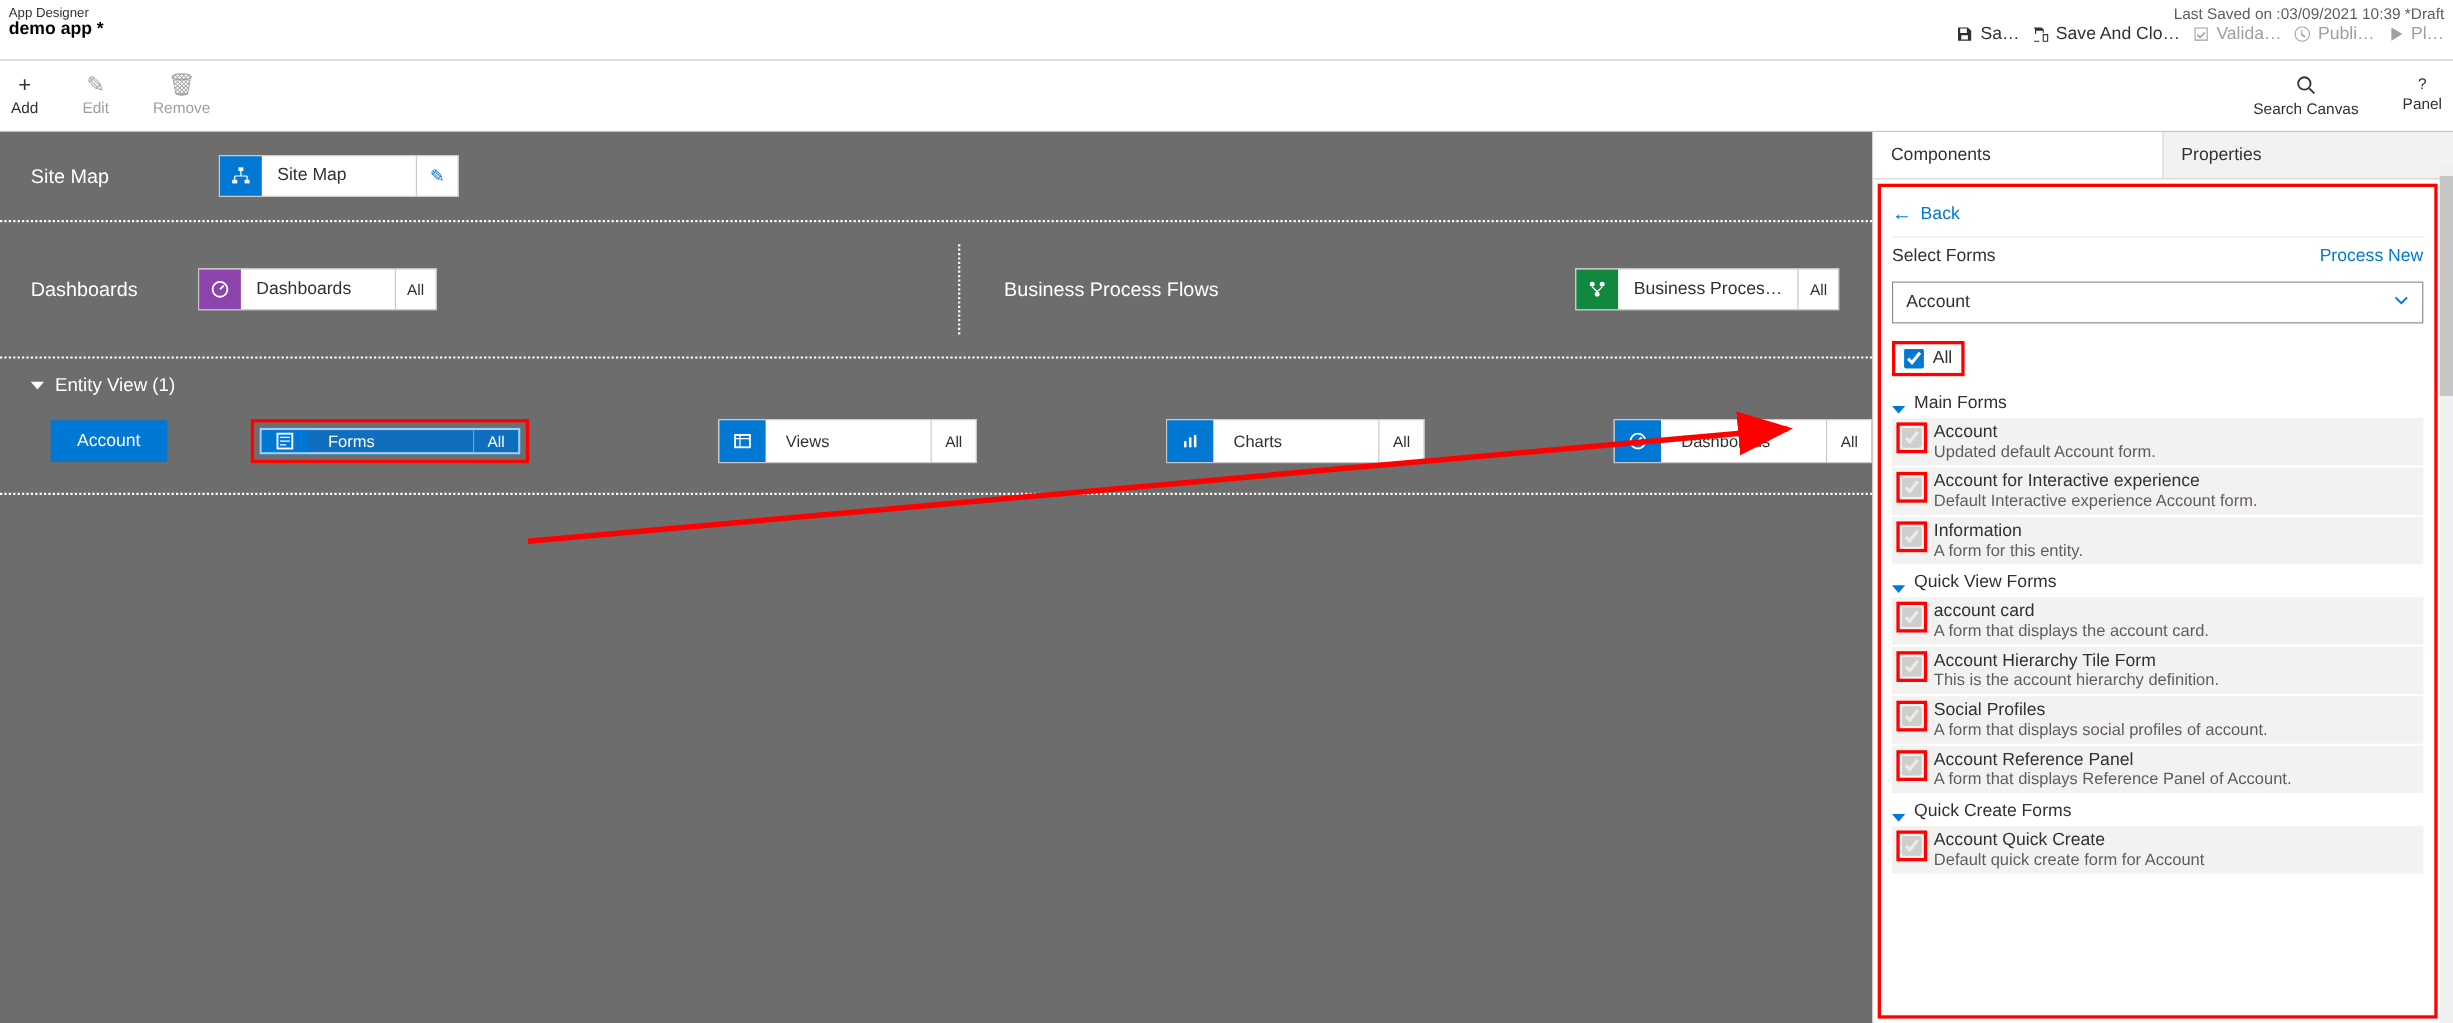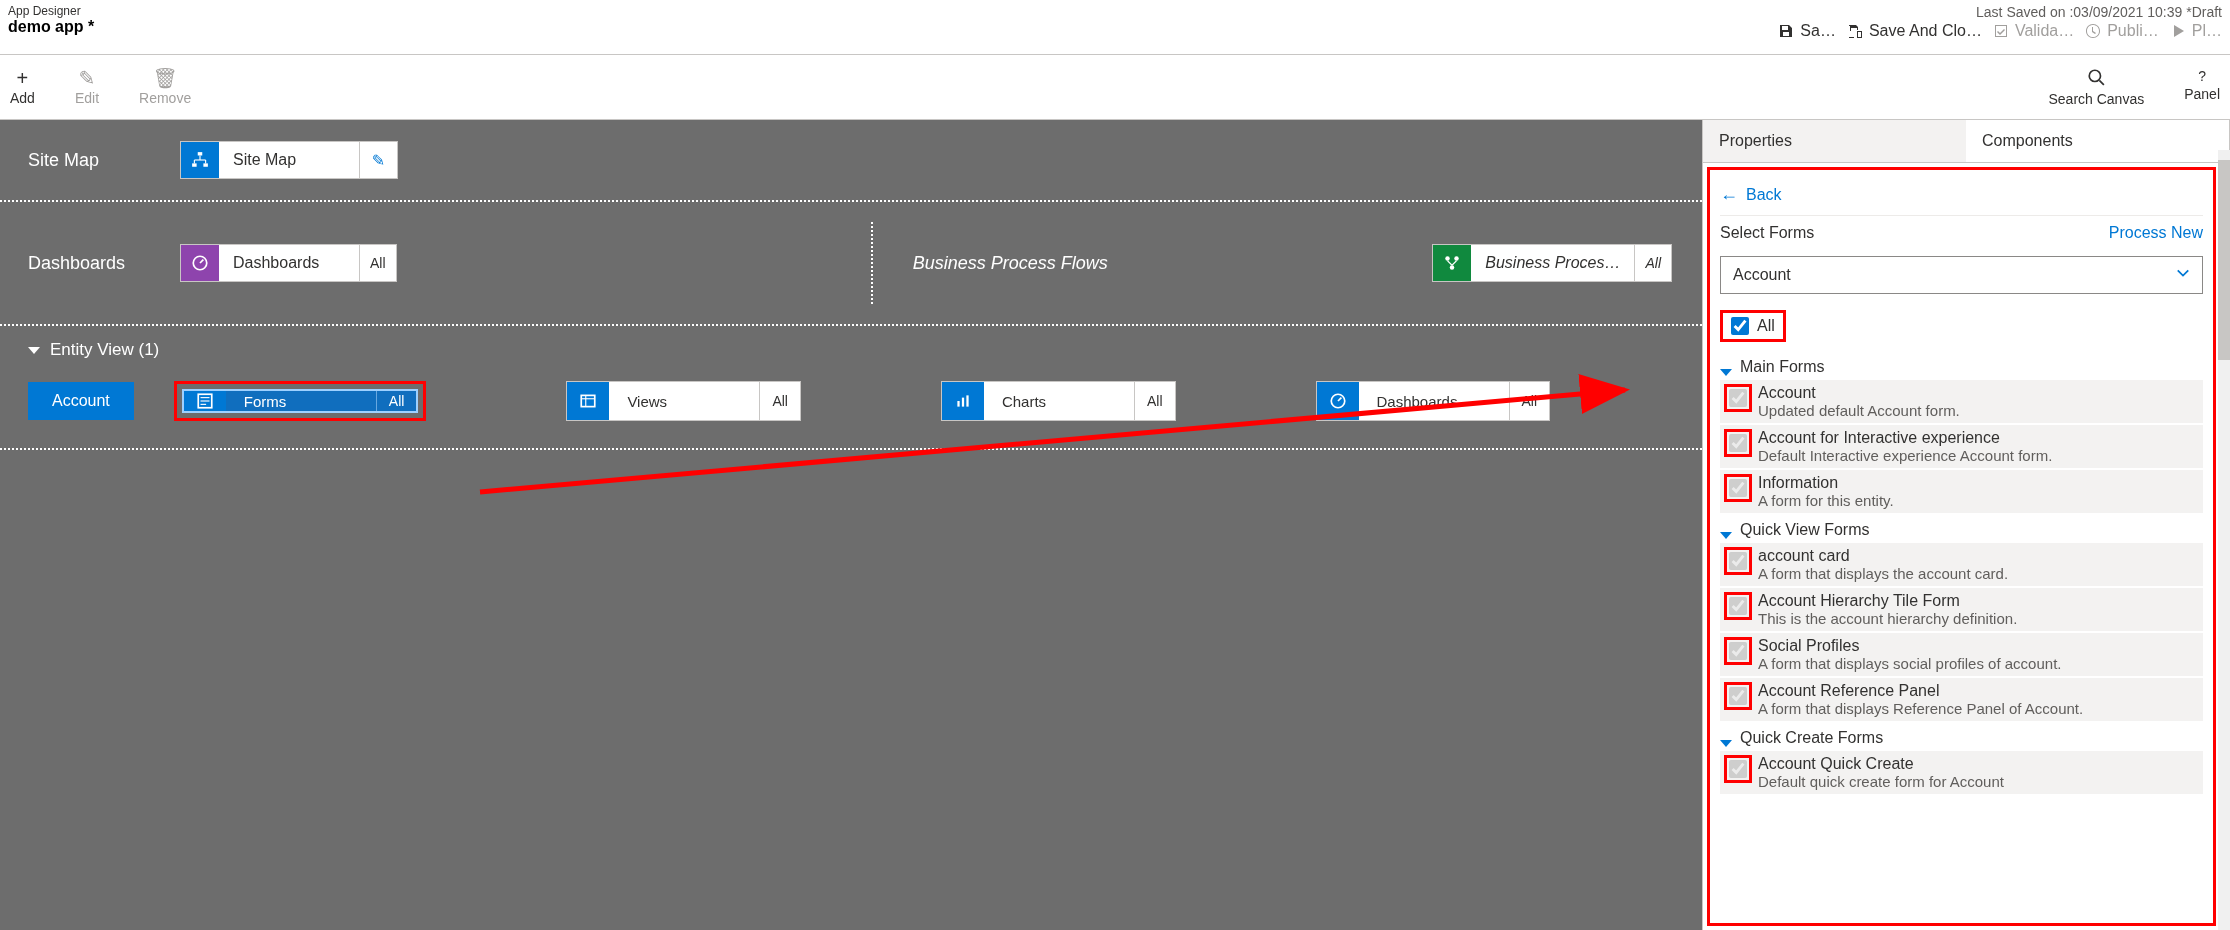--- a/index.html
+++ b/index.html
@@ -27,21 +27,21 @@
 .toolbar-item .ticon { font-size: 20px; line-height: 20px; }
 .toolbar-right { display: flex; gap: 40px; }
 .toolbar-r-item { display: flex; flex-direction: column; align-items: center; gap: 2px; cursor: pointer; font-size: 14px; color: #323130; }
 
 
 .main { display: flex; height: calc(930px - 54px - 64px - 2px); }
 .canvas-area { flex: 1; background: #6d6d6d; position: relative; overflow: auto; }
 .right-panel { width: 528px; background: #fff; border-left: 1px solid #c8c6c4; display: flex; flex-direction: column; position: relative; }
 
 
-.canvas-row { border-bottom: 2px dotted #fff; padding: 20px 0; display: flex; align-items: center; position: relative; min-height: 82px; }
+.canvas-row { border-bottom: 2px dotted #fff; padding: 20px 0; display: flex; align-items: center; position: relative; min-height: 82px; gap: 19px; }
 .canvas-row.noborder { border-bottom: none; }
 .row-label { width: 180px; padding-left: 28px; color: #fff; font-size: 18px; display: flex; align-items: center; gap: 8px; }
 .row-content { flex: 1; display: flex; align-items: center; gap: 20px; }
 
 .tile { display: flex; align-items: center; height: 38px; background: #fff; border: 1px solid #c8c6c4; }
 .tile .tile-icon { width: 38px; height: 100%; display: flex; align-items: center; justify-content: center; color: #fff; }
 .tile .tile-text { padding: 0 14px; font-size: 16px; color: #323130; min-width: 140px; }
 .tile .tile-suffix { border-left: 1px solid #c8c6c4; padding: 0 10px; height: 100%; display: flex; align-items: center; font-size: 14px; color: #323130; }
 .tile .tile-pencil { border-left: 1px solid #c8c6c4; width: 38px; height: 100%; display: flex; align-items: center; justify-content: center; color: #0078d4; cursor: pointer; }
 
@@ -60,21 +60,21 @@
 .entity-tile .e-text { padding: 0 18px; min-width: 150px; font-size: 15px; }
 .entity-tile .e-suffix { border-left: 1px solid #c8c6c4; padding: 0 12px; height: 100%; display: flex; align-items: center; font-size: 14px; }
 
 .entity-tile.selected { border: 3px solid #ff0000; padding: 5px; }
 .entity-tile.selected .entity-tile-inner { background: #106ebe; border: 2px solid #9dd0ff; }
 .entity-tile.selected .e-text { color: #fff; }
 .entity-tile.selected .e-suffix { color: #fff; background: #106ebe; border-left: 1px solid #68a8e0; }
 
 .col-wrap { display: flex; width: 100%; }
 .col { flex: 1; display: flex; align-items: center; padding-left: 0; border-right: 2px dotted #fff; min-height: 82px; }
-.col:last-child { border-right: none; font-style: italic; }
+.col:last-child { border-right: none; }
 
 
 .tabs { display: flex; border-bottom: 1px solid #c8c6c4; }
 .tab { flex: 1; padding: 12px 16px; font-size: 16px; cursor: pointer; background: #f3f2f1; }
 .tab.active { background: #fff; font-weight: 400; border-right: 1px solid #c8c6c4; }
 .tab:not(.active) { color: #323130; }
 
 .panel-body { padding: 8px 12px; overflow-y: auto; flex: 1; }
 .back-row { display: flex; align-items: center; gap: 8px; color: #0078d4; font-size: 16px; padding: 6px 0 10px 0; cursor: pointer; }
 .back-arrow { font-size: 18px; }
@@ -332,22 +332,22 @@
         <marker id="arrowhead" markerWidth="10" markerHeight="8" refX="9" refY="4" orient="auto">
           <polygon points="0 0, 10 4, 0 8" fill="#ff0000"></polygon>
         </marker>
       </defs>
       <line x1="480" y1="372" x2="1625" y2="270" stroke="#ff0000" stroke-width="5" marker-end="url(#arrowhead)"></line>
     </svg>
   </div>
 
   <div class="right-panel">
     <div class="tabs">
+      <div class="tab active">Components</div>
       <div class="tab">Properties</div>
-      <div class="tab active">Components</div>
     </div>
     <div class="red-outer" style="margin:4px 14px 4px 4px; flex:1; overflow:auto;">
     <div class="panel-body" style="padding:4px 6px;">
       <div class="back-row">
         <span class="back-arrow">←</span>
         <span>Back</span>
       </div>
       <div class="sf-header">
         <span class="label">Select Forms</span>
         <span class="create">Process New</span>

